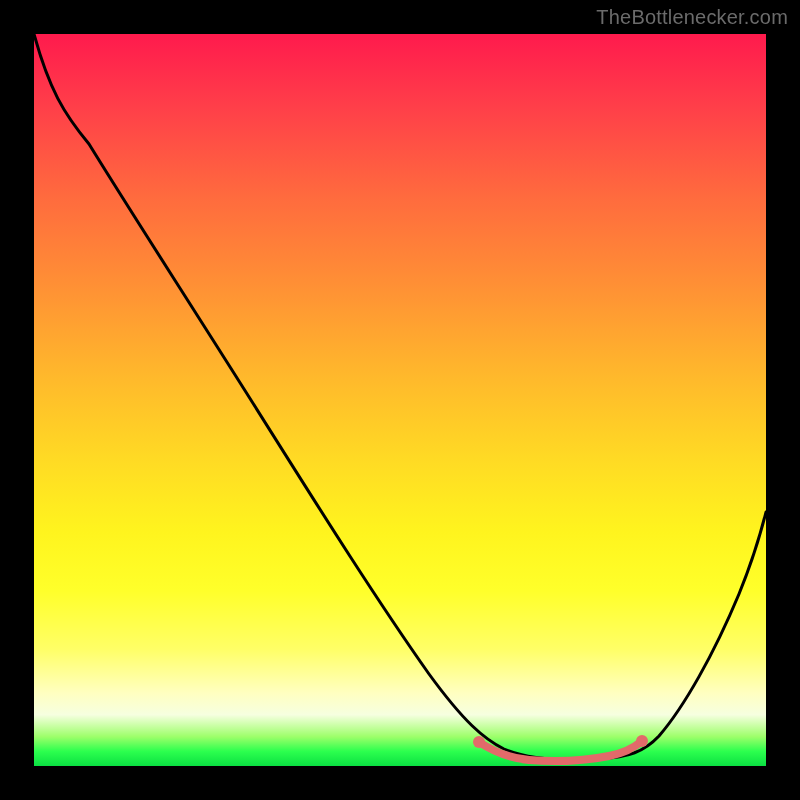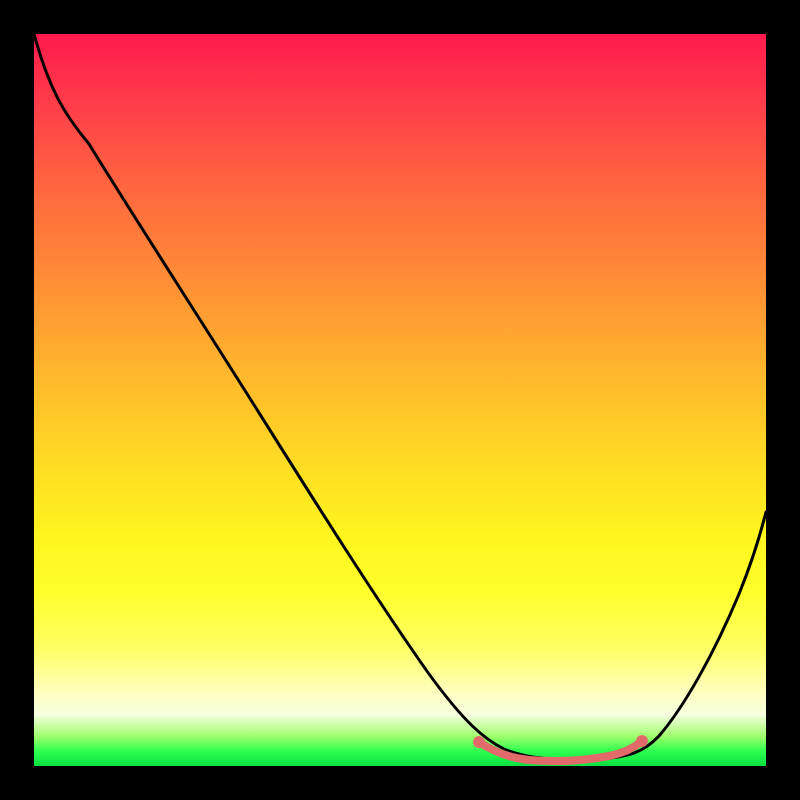--- a/index.html
+++ b/index.html
@@ -58,20 +58,21 @@
     font-weight: 500;
     letter-spacing: 0.2px;
     user-select: none;
   }
 </style>
 </head>
 <body>
 
 <div class="outer">
 
+  <div class="watermark">TheBottlenecker.com</div>
 
   <div class="plot">
     <svg class="curve" viewBox="0 0 732 732" preserveAspectRatio="none">
 
       <path d="M 0 0
                C 15 55, 30 80, 55 110
                C 95 175, 150 260, 210 355
                C 270 450, 335 555, 395 640
                C 430 688, 450 705, 470 715
                C 495 726, 530 727, 565 725

